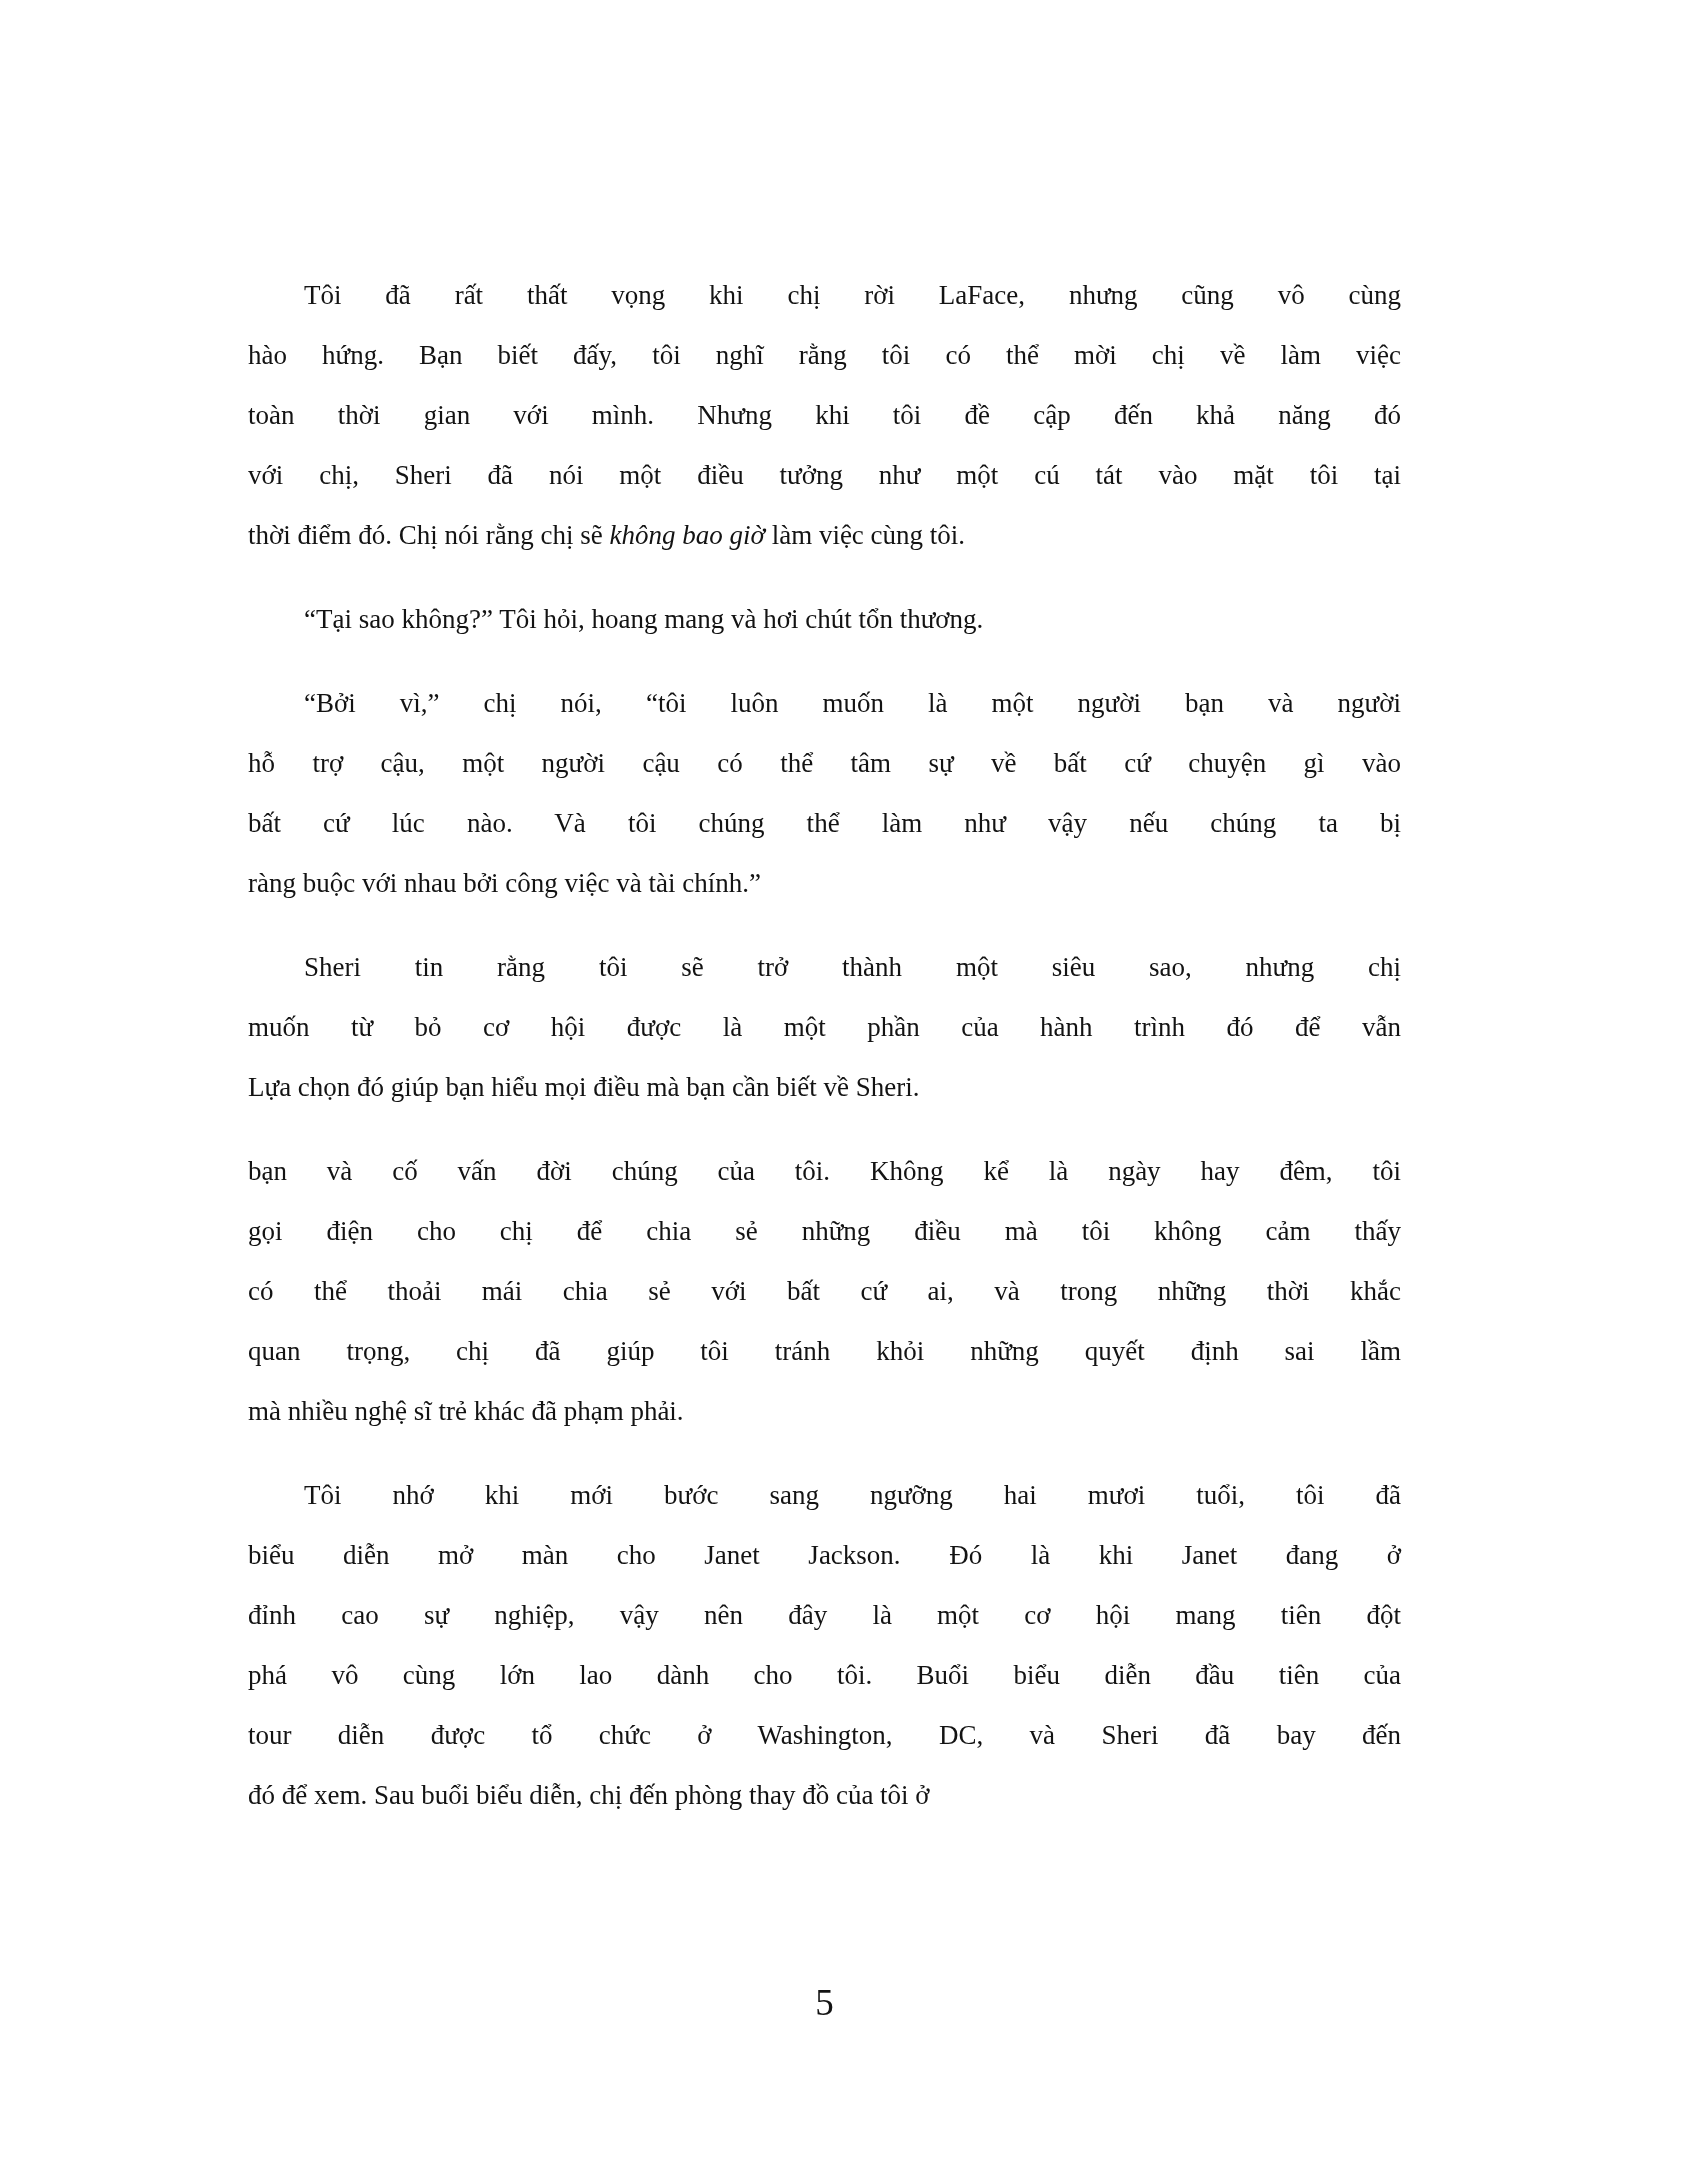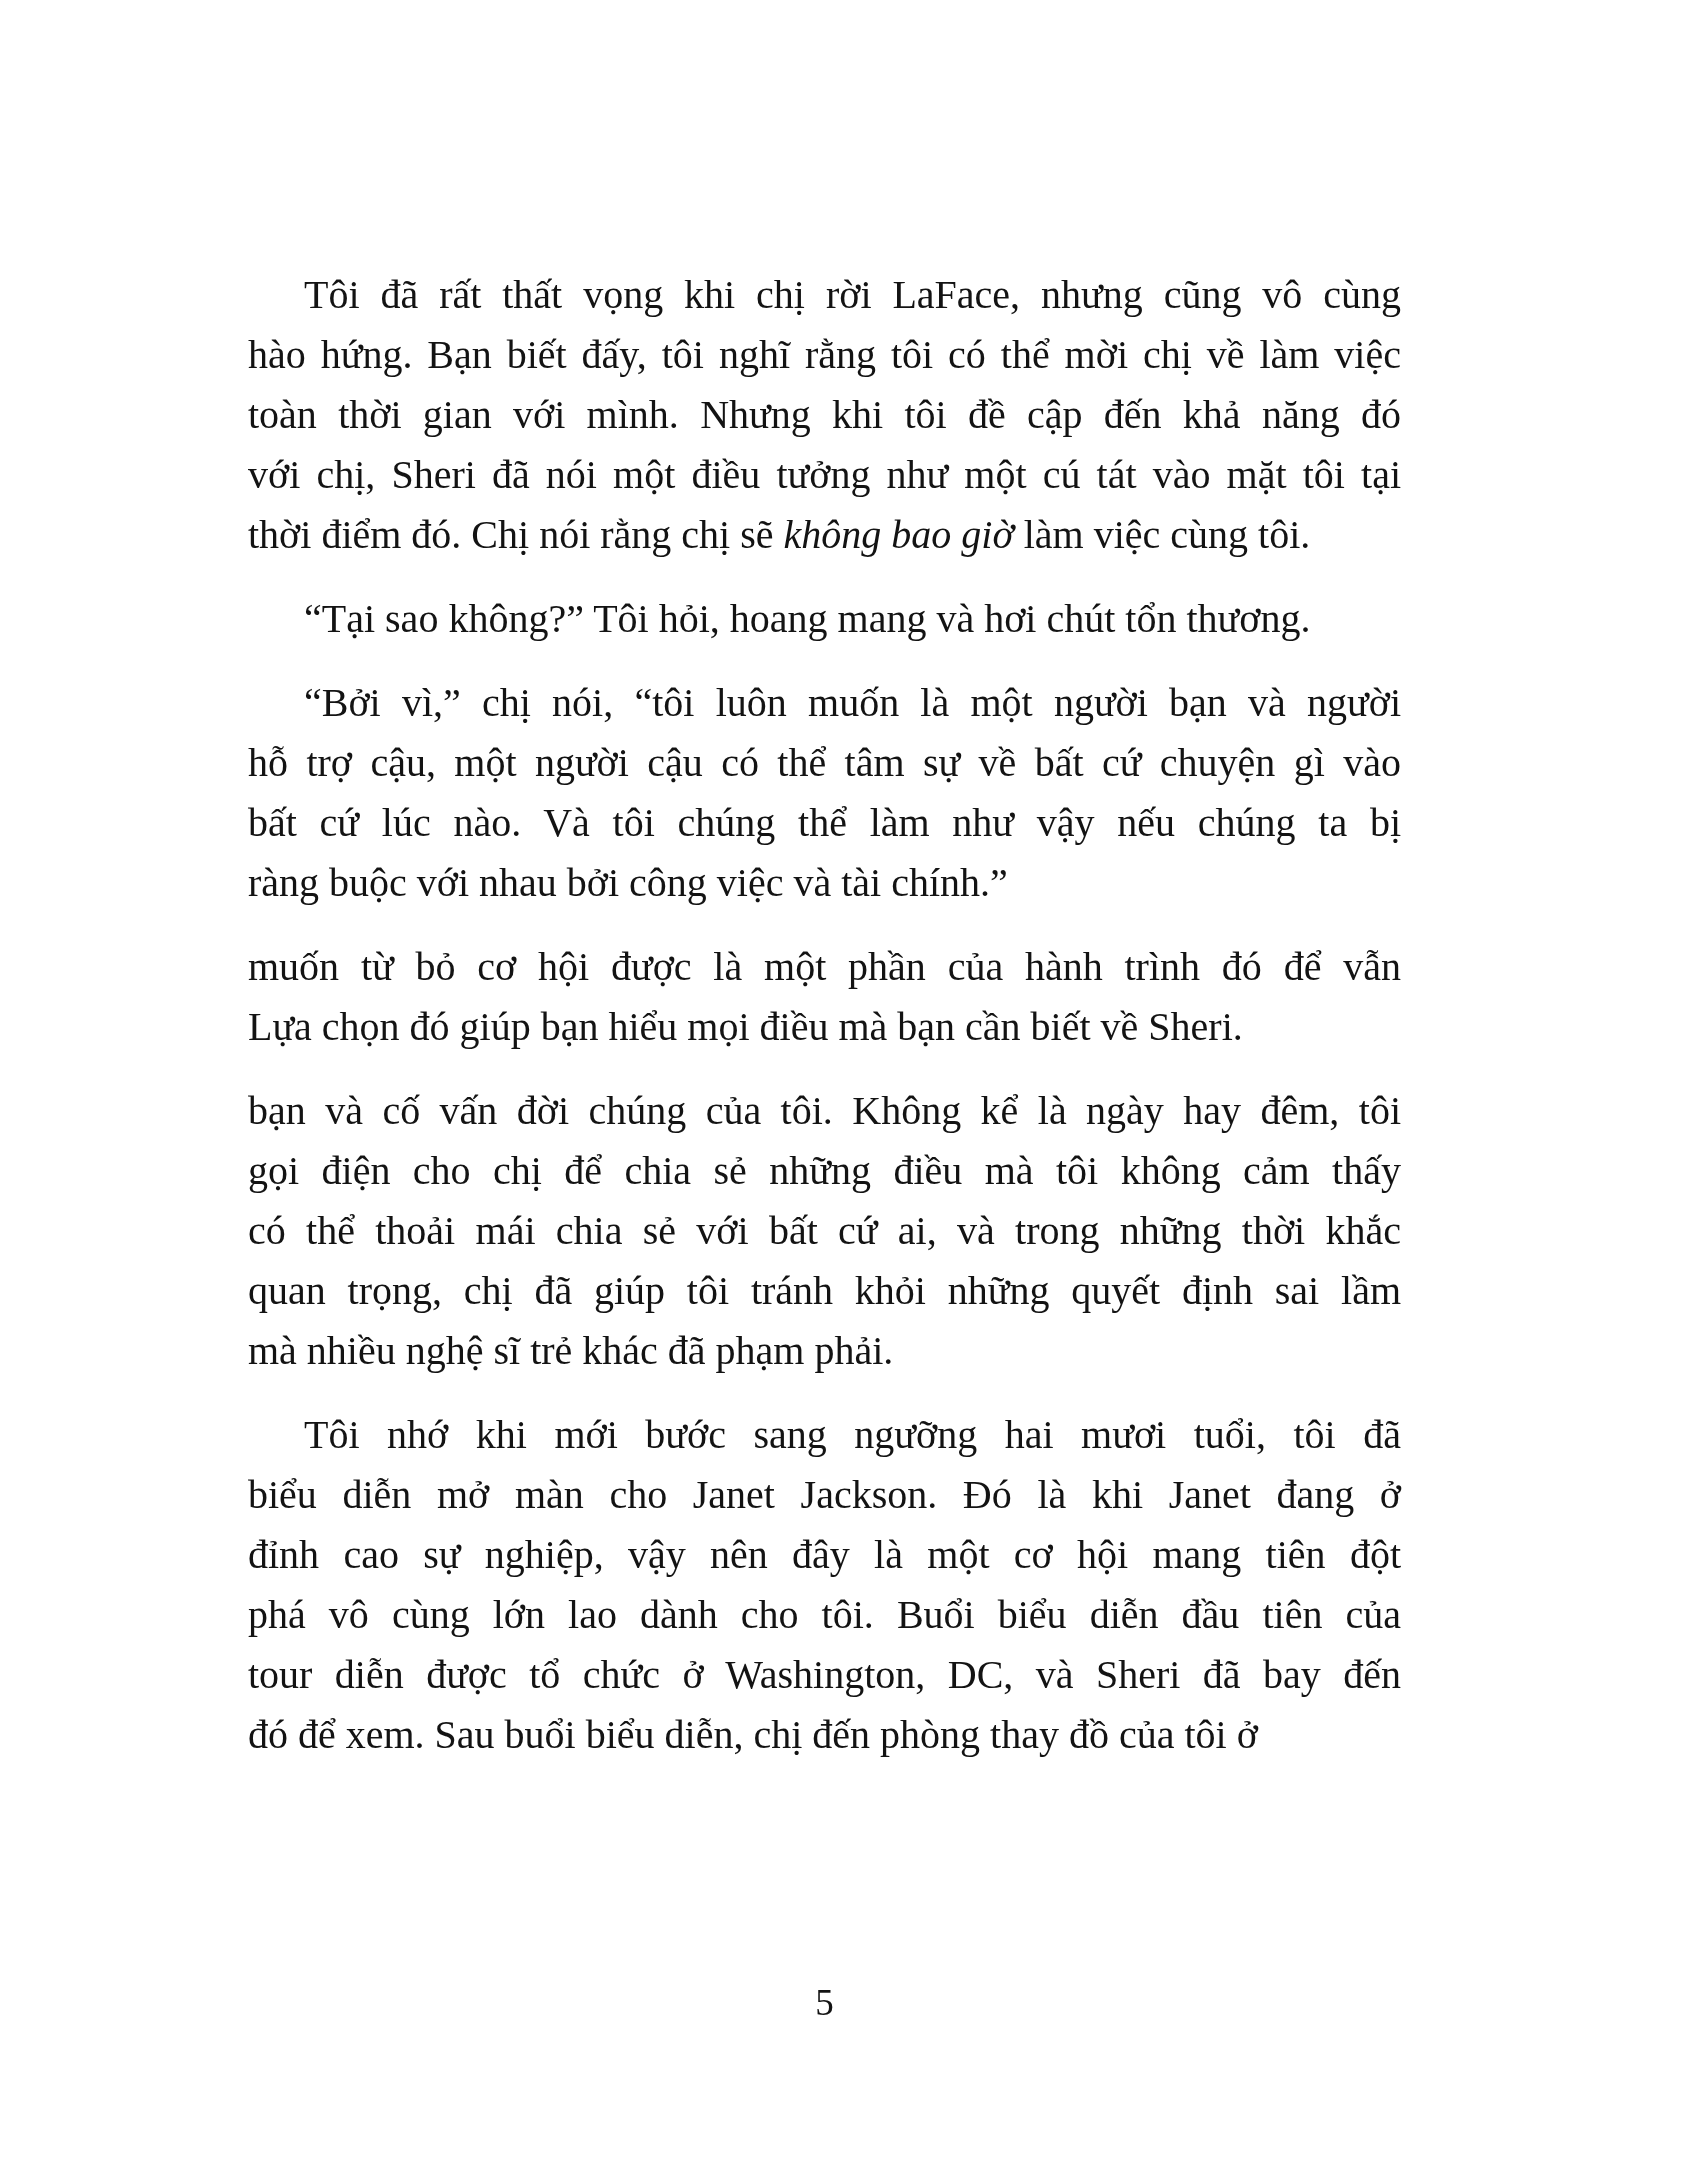--- a/index.html
+++ b/index.html
@@ -17,21 +17,21 @@
   .book-page {
     position: absolute;
     inset: 0;
     background: #ffffff;
   }
   .text-column {
     position: absolute;
     left: 248px;
     top: 265px;
     width: 1153px;
-    font-size: 40px;
+    font-size: 27px;
     line-height: 60px;
   }
   .paragraph {
     margin: 0 0 24px 0;
   }
   .line {
     text-align: justify;
     text-align-last: justify;
   }
   .line.last {
@@ -68,20 +68,21 @@
       <div class="paragraph">
         <div class="line first last">“Tại sao không?” Tôi hỏi, hoang mang và hơi chút tổn thương.</div>
       </div>
       <div class="paragraph">
         <div class="line first">“Bởi vì,” chị nói, “tôi luôn muốn là một người bạn và người</div>
         <div class="line">hỗ trợ cậu, một người cậu có thể tâm sự về bất cứ chuyện gì vào</div>
         <div class="line">bất cứ lúc nào. Và tôi chúng thể làm như vậy nếu chúng ta bị</div>
         <div class="line last">ràng buộc với nhau bởi công việc và tài chính.”</div>
       </div>
       <div class="paragraph">
+        <div class="line first">Sheri tin rằng tôi sẽ trở thành một siêu sao, nhưng chị</div>
         <div class="line">muốn từ bỏ cơ hội được là một phần của hành trình đó để vẫn</div>
         <div class="line last">Lựa chọn đó giúp bạn hiểu mọi điều mà bạn cần biết về Sheri.</div>
       </div>
       <div class="paragraph">
         <div class="line">bạn và cố vấn đời chúng của tôi. Không kể là ngày hay đêm, tôi</div>
         <div class="line">gọi điện cho chị để chia sẻ những điều mà tôi không cảm thấy</div>
         <div class="line">có thể thoải mái chia sẻ với bất cứ ai, và trong những thời khắc</div>
         <div class="line">quan trọng, chị đã giúp tôi tránh khỏi những quyết định sai lầm</div>
         <div class="line last">mà nhiều nghệ sĩ trẻ khác đã phạm phải.</div>
       </div>

